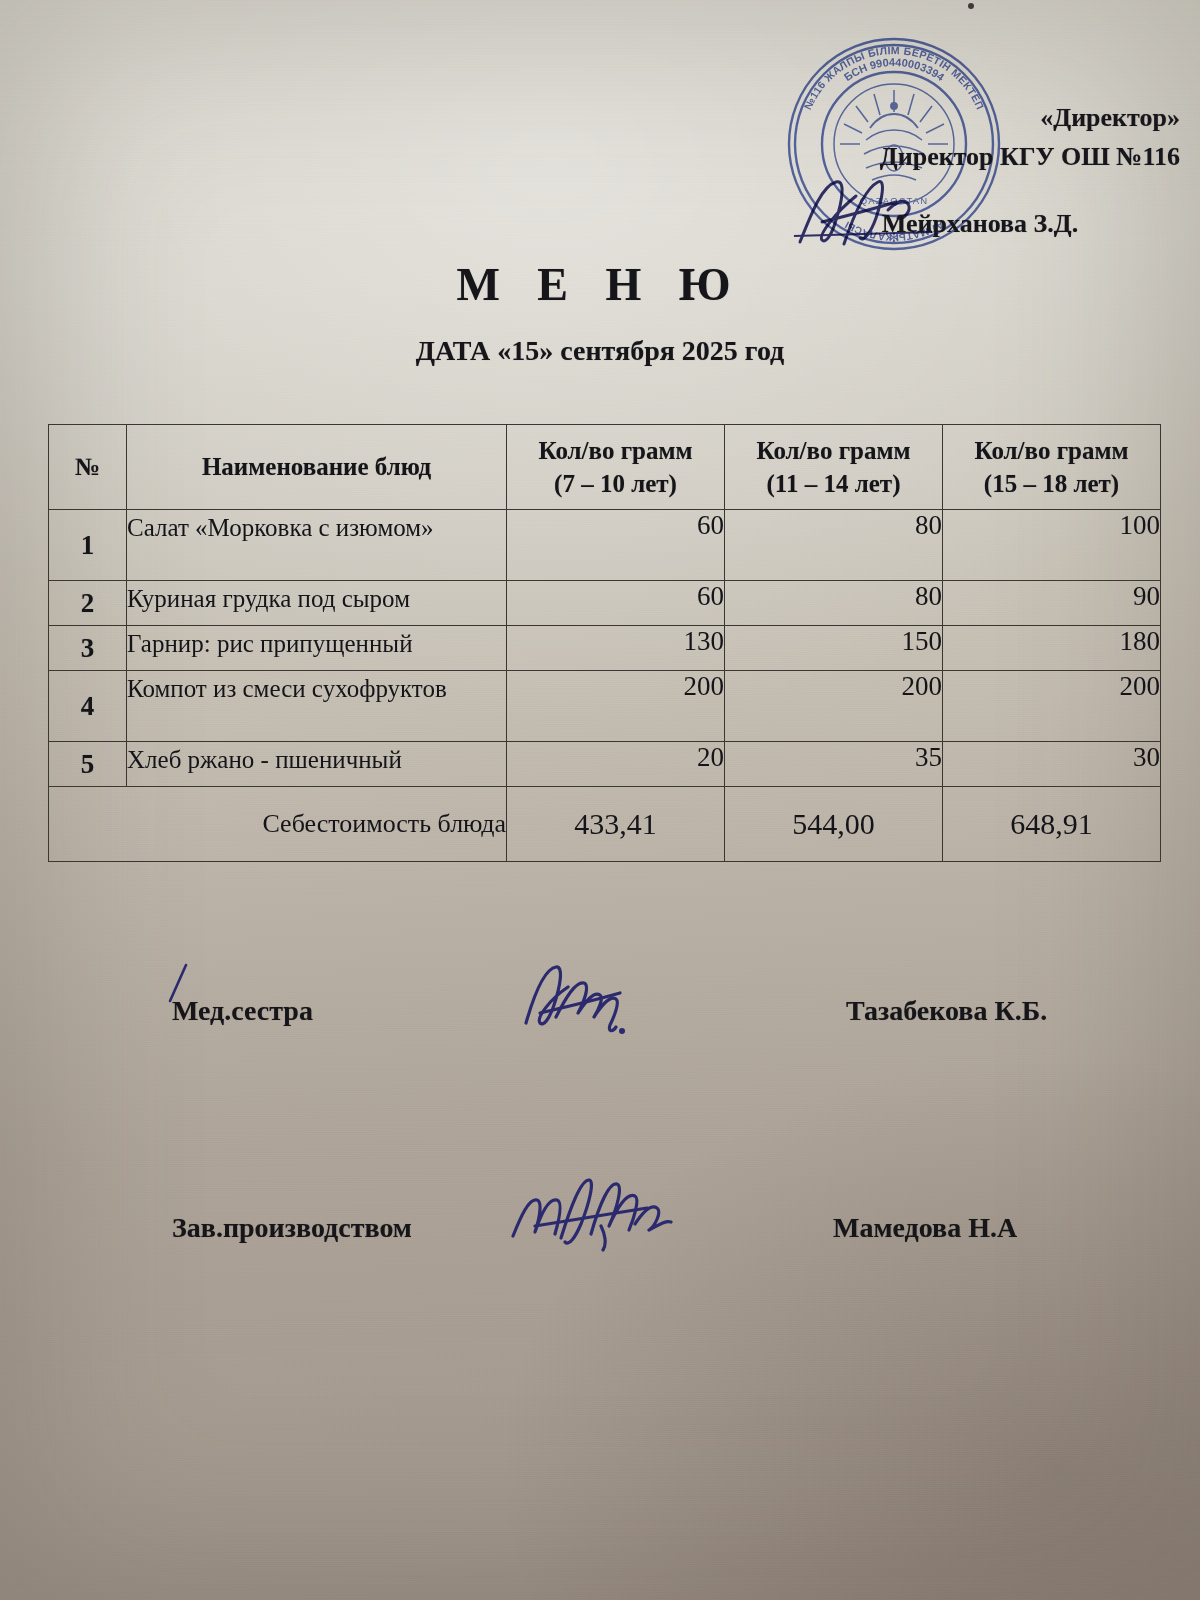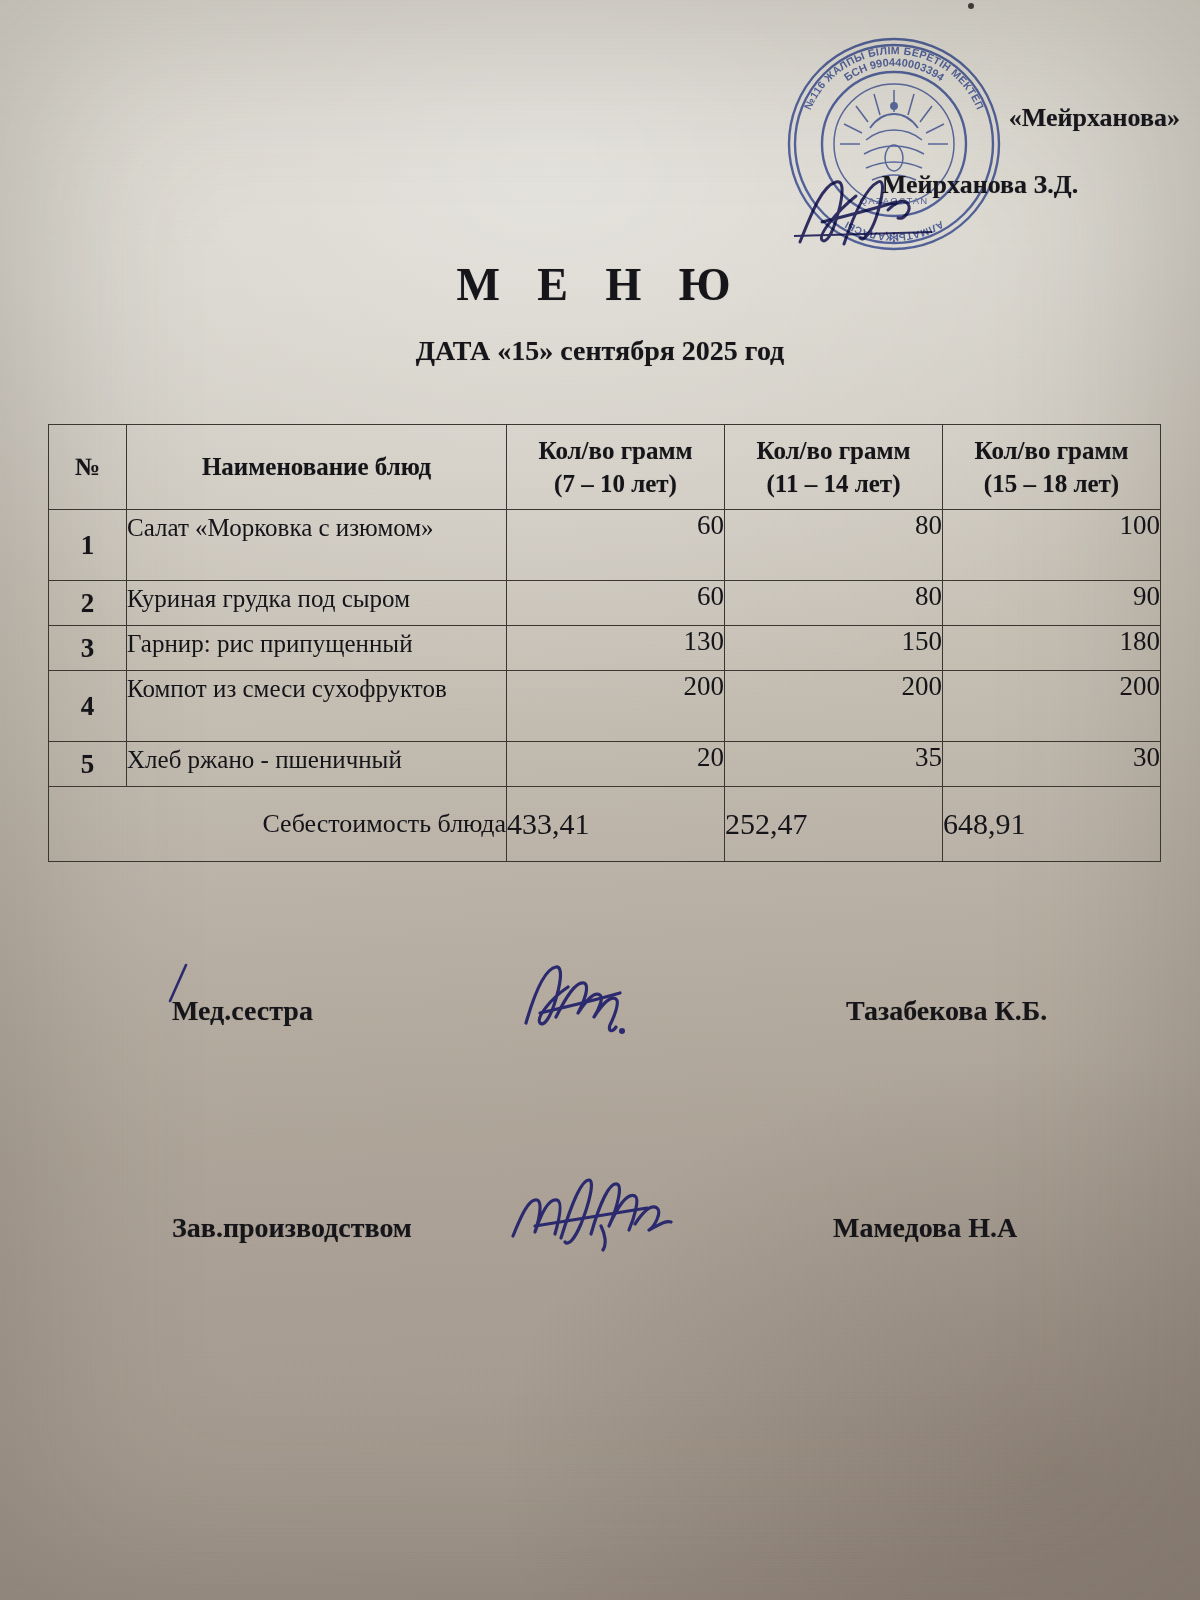--- a/index.html
+++ b/index.html
@@ -189,20 +189,21 @@
   tr.cost td {
     height: 74px;
     vertical-align: middle;
   }
   td.cost-label {
     font-size: 26px;
     padding-left: 10px;
     text-align: right;
   }
   td.cost-val {
+    text-align: center;
     font-size: 30px;
   }
 
   
   .sig-row {
     position: absolute;
     left: 0;
     width: 1200px;
     height: 64px;
     z-index: 4;
@@ -307,21 +308,22 @@
     <g fill="none" stroke="#2b2a6e" stroke-width="3" stroke-linecap="round">
       <path d="M 8,70 C 20,40 30,14 44,10 C 54,7 50,30 44,48 C 40,62 34,72 30,68 C 26,63 44,40 64,24"></path>
       <path d="M 52,72 C 62,42 74,16 86,10 C 94,6 90,28 84,46 C 79,60 72,70 68,66"></path>
       <path d="M 30,50 C 54,44 78,38 104,30"></path>
       <path d="M 96,38 C 104,30 112,26 116,32 C 120,38 112,48 106,46"></path>
     </g>
     <line x1="2" y1="64" x2="140" y2="60" stroke="#2b2a6e" stroke-width="2.2"></line>
   </svg>
 
   <div class="approval">
-    <div class="ln">«Мейрханова»</div>
+    <div class="ln">«Директор»</div>
+    <div class="ln">Директор КГУ ОШ  №116</div>
     <div class="ln nm">Мейрханова З.Д.</div>
   </div>
 
   <div class="doc-title">М Е Н Ю</div>
   <div class="doc-date">ДАТА «15» сентября 2025 год</div>
 
   <div class="table-wrap">
     <table class="menu">
       <colgroup>
         <col class="c-num">
@@ -384,21 +386,21 @@
         <tr class="r-short">
           <td class="num">5</td>
           <td class="name">Хлеб ржано - пшеничный</td>
           <td class="gram">20</td>
           <td class="gram">35</td>
           <td class="gram">30</td>
         </tr>
         <tr class="cost">
           <td class="cost-label" colspan="2">Себестоимость блюда</td>
           <td class="cost-val">433,41</td>
-          <td class="cost-val">252,47</td>
+          <td class="cost-val">544,00</td>
           <td class="cost-val">648,91</td>
         </tr>
       </tbody>
     </table>
   </div>
 
   <div class="sig-row chef">
     <div class="sig-role">Зав.производством</div>
     <svg class="sig-ink" viewBox="0 0 200 82">
       <g fill="none" stroke="#2b2a6e" stroke-width="3.2" stroke-linecap="round" stroke-linejoin="round">

